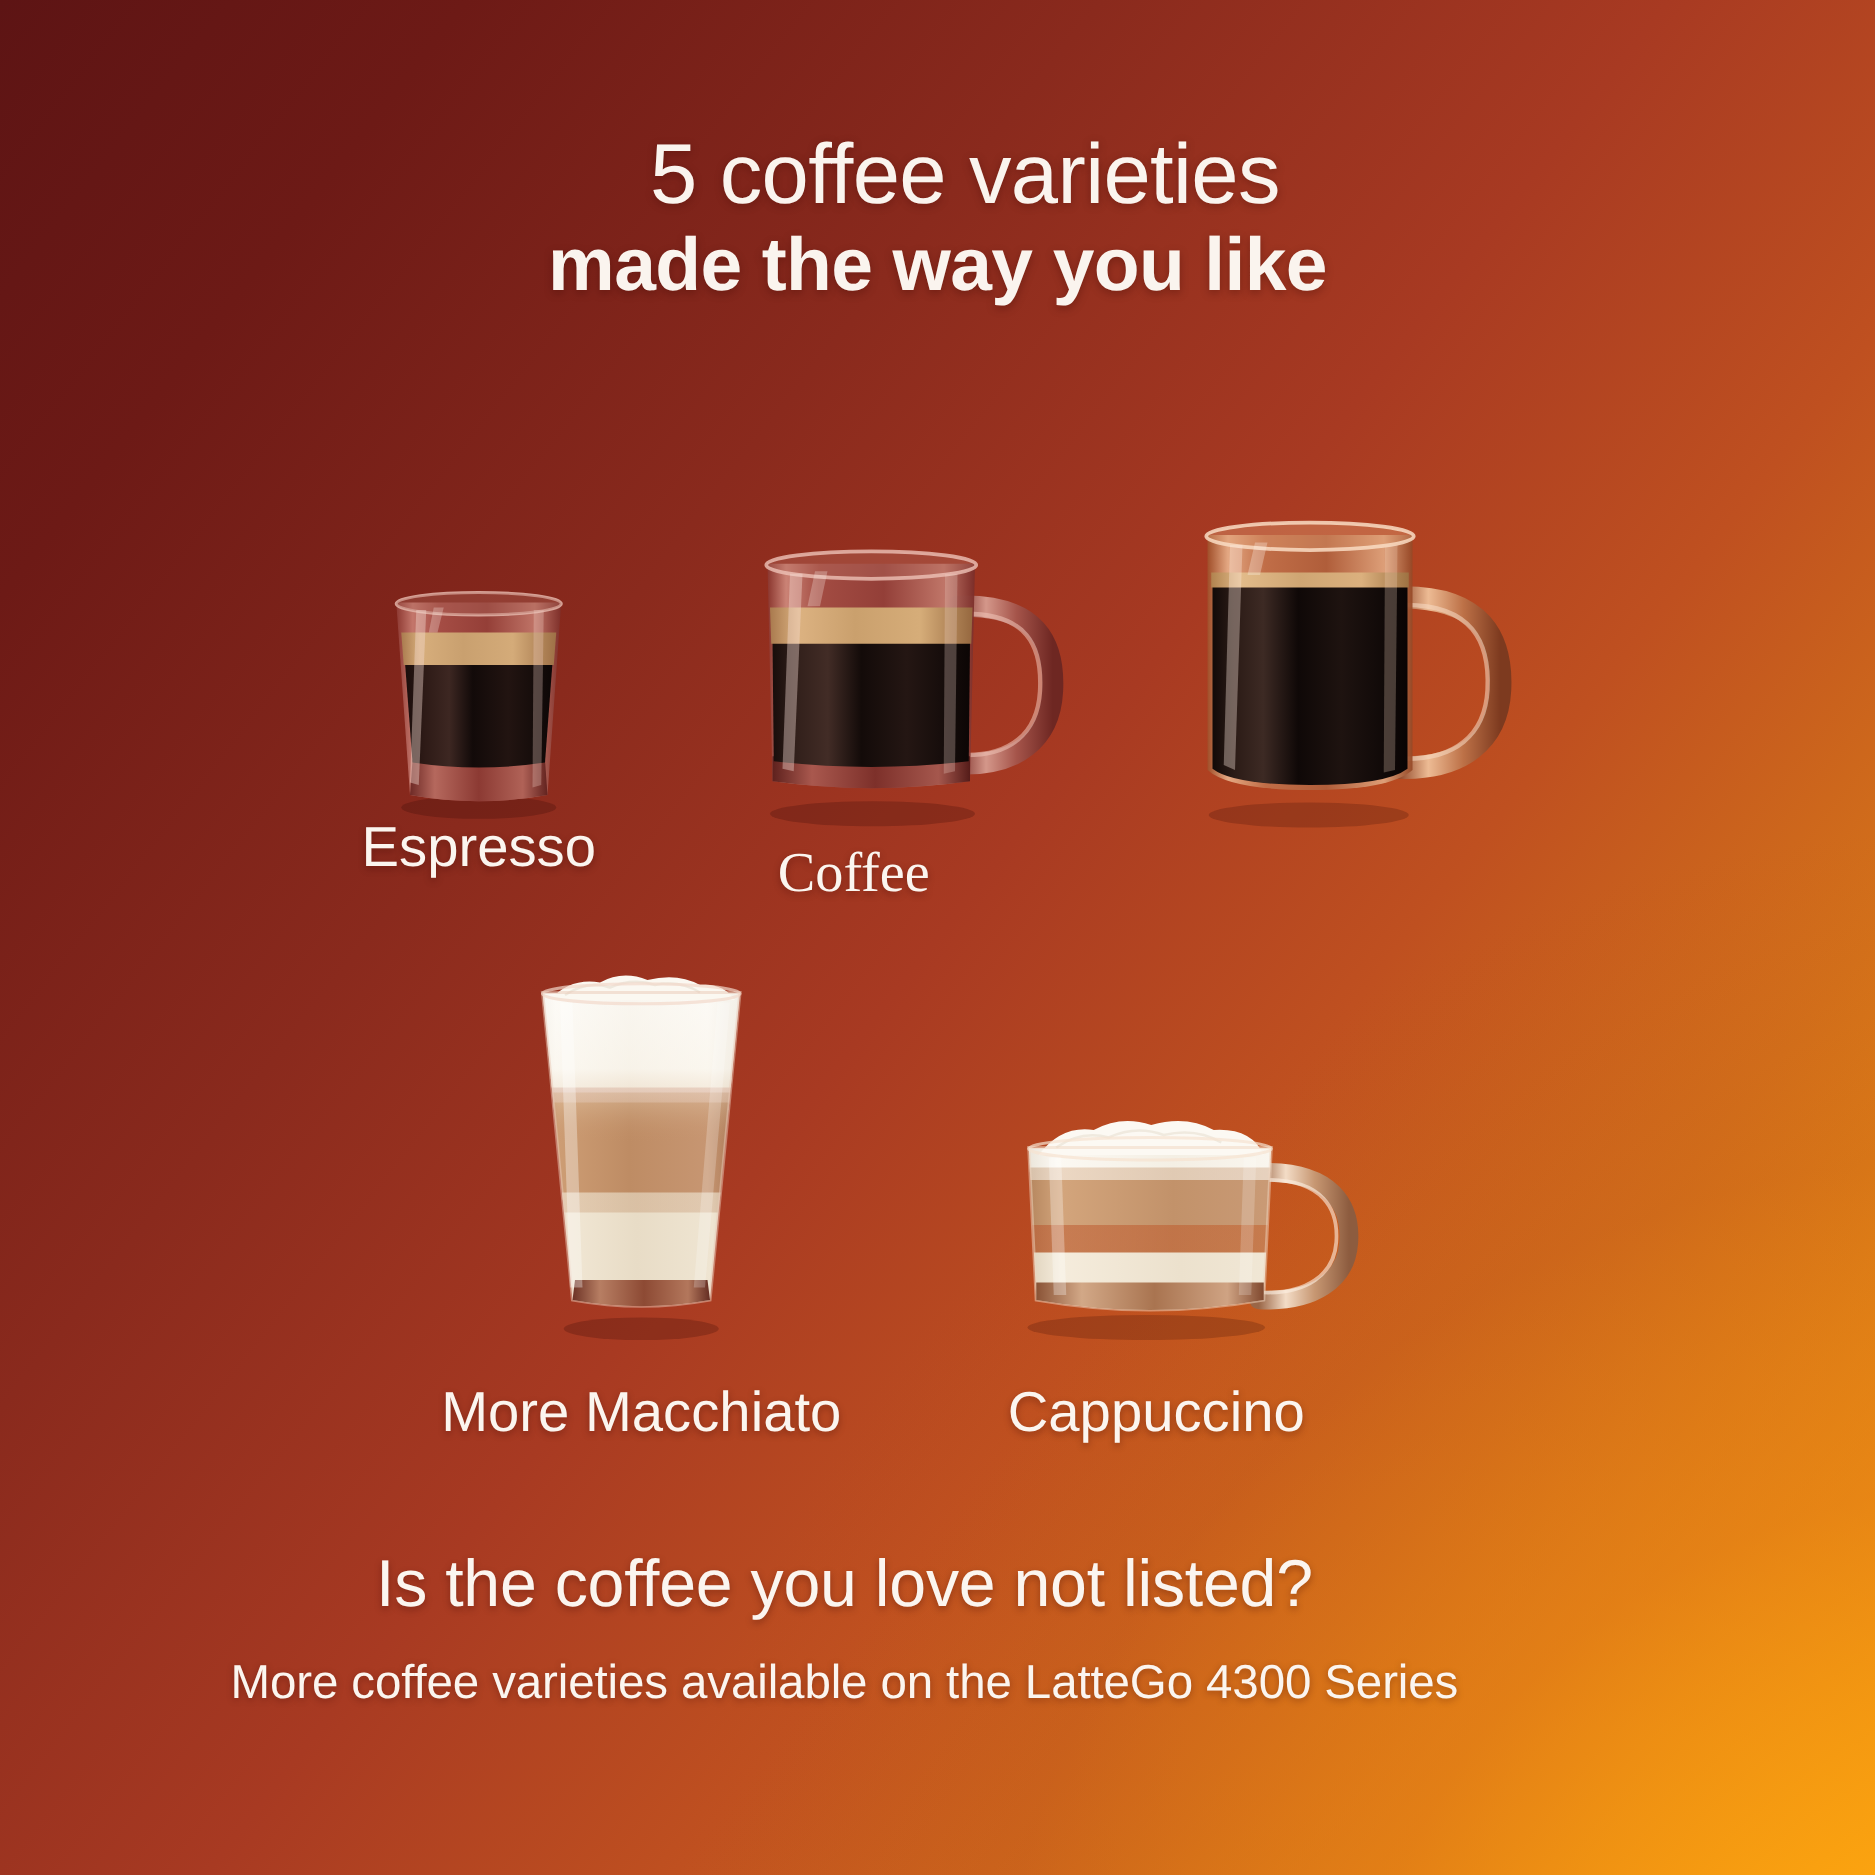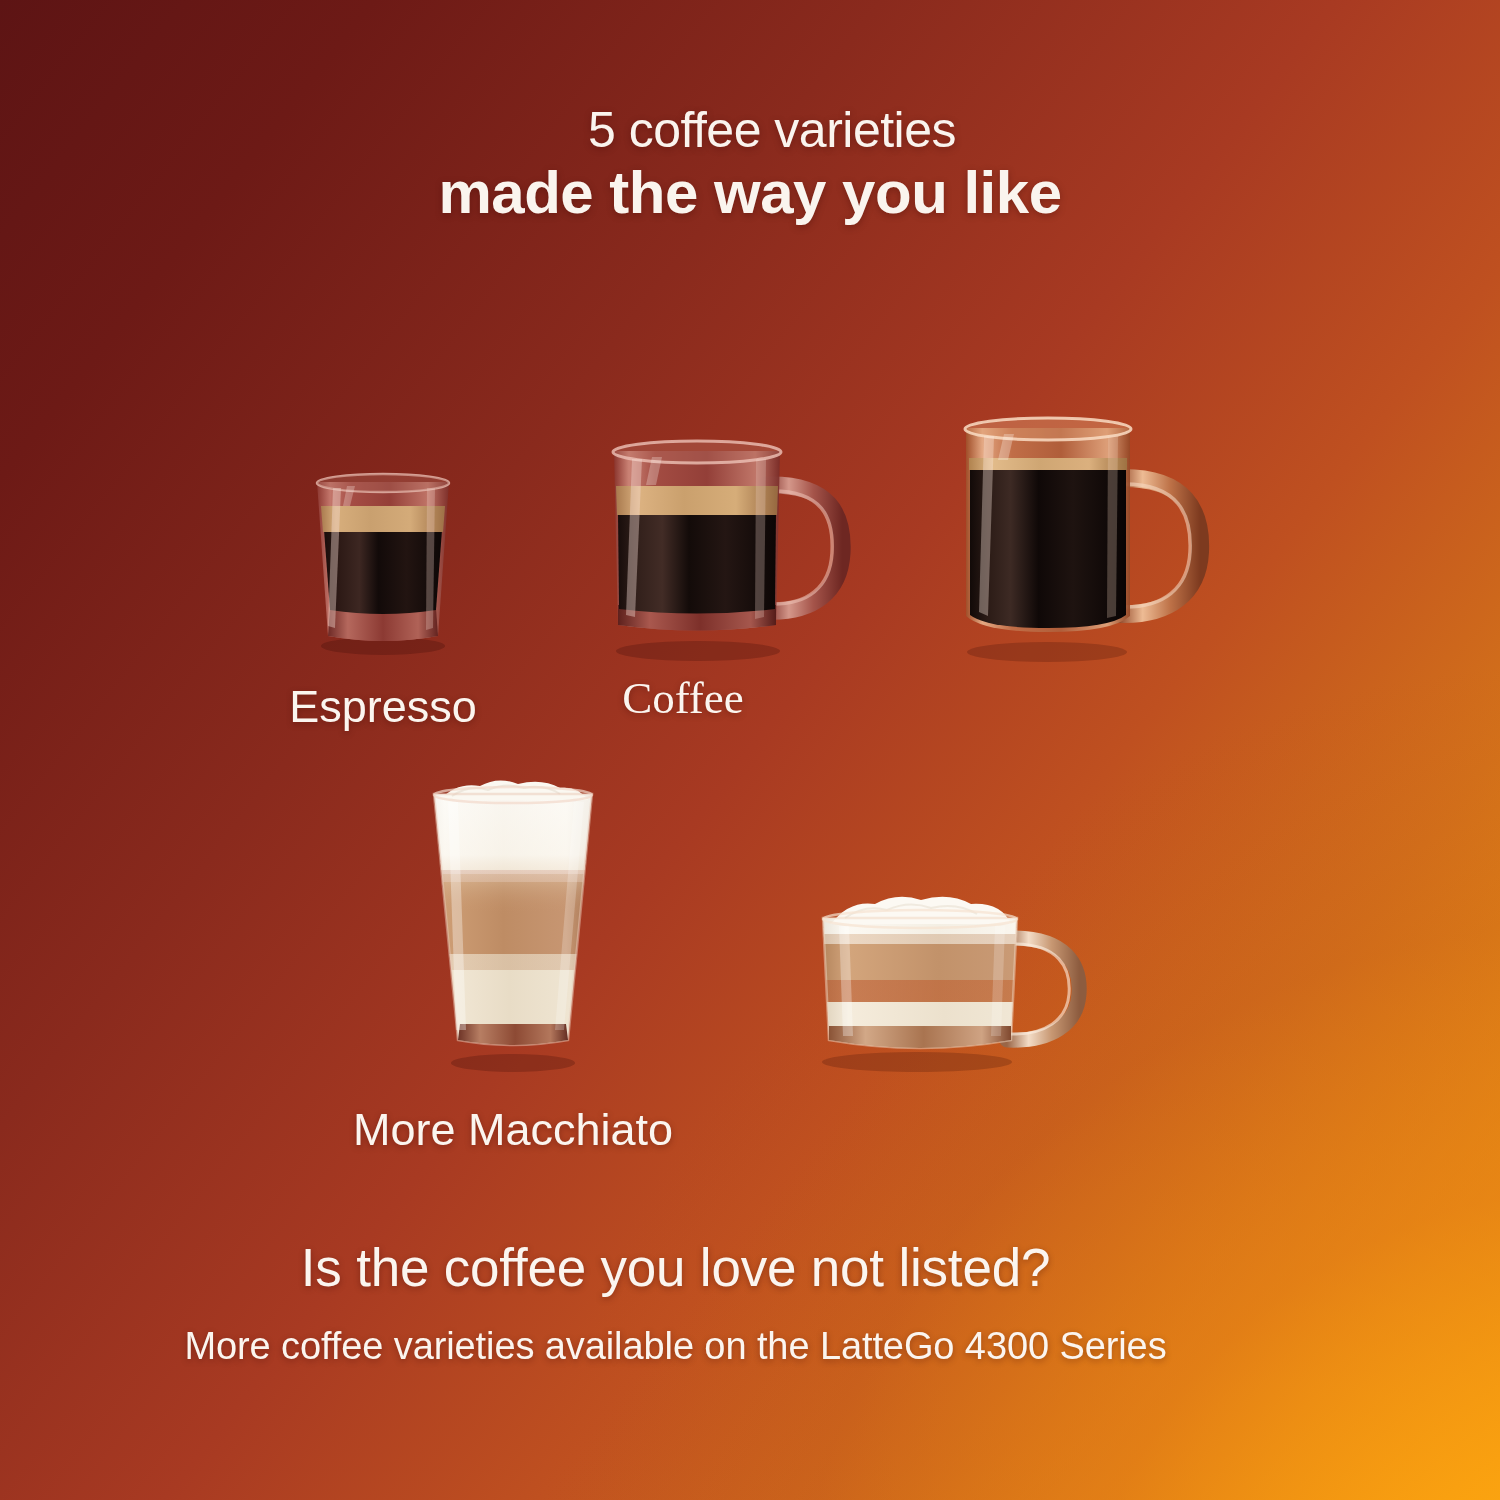--- a/index.html
+++ b/index.html
@@ -24,21 +24,21 @@
     top: 104px;
     left: 0;
     width: 1500px;
     text-align: center;
     color: #faf4ee;
     line-height: 1.04;
     text-shadow: 0 2px 7px rgba(60,8,4,0.35);
   }
   .headline .l1 {
     display: block;
-    font-size: 50px;
+    font-size: 68px;
     font-weight: 400;
     letter-spacing: -0.5px;
     padding-left: 44px;
   }
   .headline .l2 {
     display: block;
     font-size: 60px;
     font-weight: 700;
     letter-spacing: -0.5px;
     margin-top: 6px;
@@ -136,21 +136,21 @@
       <path d="M18,30 L142,30 L140,56 L20,56 Z" fill="url(#eCrema)"></path>
 
       <ellipse cx="80" cy="7" rx="66" ry="9" fill="none" stroke="#e3b5a9" stroke-width="2.5" opacity="0.85"></ellipse>
       <ellipse cx="80" cy="7" rx="66" ry="9" fill="#b06a5e" opacity="0.35"></ellipse>
 
       <path d="M30,12 L38,12 L32,152 L25,150 Z" fill="#f4d9d0" opacity="0.42"></path>
       <path d="M44,10 L52,10 L47,30 L40,30 Z" fill="#f7e4dd" opacity="0.30"></path>
       <path d="M124,12 L132,12 L130,152 L123,154 Z" fill="#f2d2c8" opacity="0.30"></path>
     </svg>
   </div>
-  <div class="clabel" style="left:183px; top:681px; width:400px;">Espresso</div>
+  <div class="clabel" style="left:183px; top:652px; width:400px;">Espresso</div>
 
   <div class="drink" style="left:598px; top:443px;">
     <svg width="270" height="215" viewBox="0 0 270 215">
       <defs>
         <linearGradient id="cGlass" x1="0" y1="0" x2="1" y2="0">
           <stop offset="0" stop-color="#8a362f"></stop>
           <stop offset="0.09" stop-color="#cf897c"></stop>
           <stop offset="0.25" stop-color="#a44e45"></stop>
           <stop offset="0.56" stop-color="#93403a"></stop>
           <stop offset="0.85" stop-color="#c27a6d"></stop>
@@ -391,17 +391,18 @@
       <path d="M18,28 L212,28 L206,150 Q115,166 24,150 Z" fill="none" stroke="#f0d5bf" stroke-width="2.5" opacity="0.5"></path>
 
       <path d="M24,136 L206,136 L206,150 Q115,166 24,150 Z" fill="url(#cpBase)"></path>
 
       <ellipse cx="115" cy="29" rx="97" ry="9" fill="none" stroke="#f7e2d0" stroke-width="2.5" opacity="0.7"></ellipse>
 
       <path d="M34,36 L44,36 L48,146 L38,146 Z" fill="#ffffff" opacity="0.30"></path>
       <path d="M190,36 L200,36 L196,146 L186,146 Z" fill="#ffffff" opacity="0.20"></path>
     </svg>
   </div>
+  <div class="clabel" style="left:740px; top:1104px; width:370px;">Cappuccino</div>
 
   <div class="footer footer-q">Is the coffee you love not listed?</div>
   <div class="footer footer-s">More coffee varieties available on the LatteGo 4300 Series</div>
 
 </div>
 
 </body></html>

